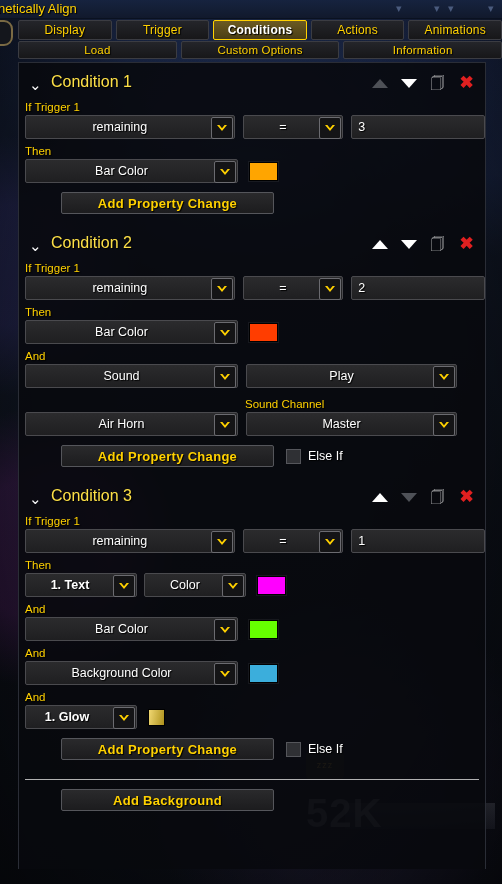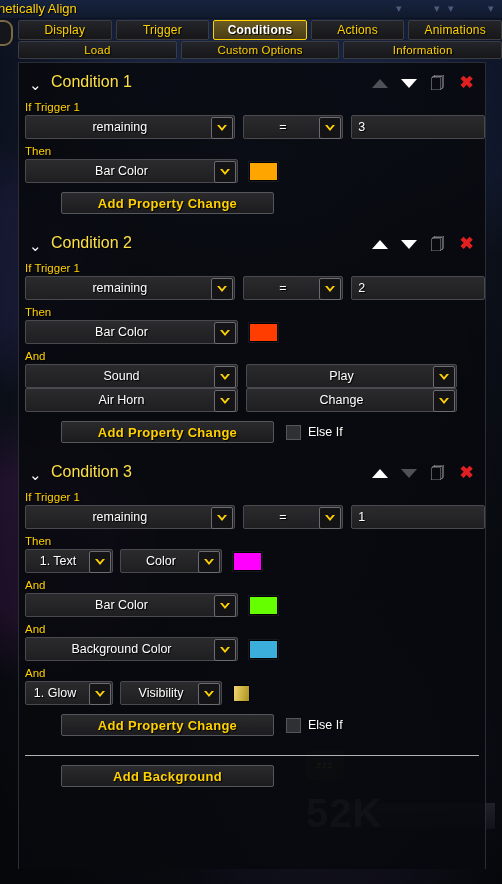--- a/index.html
+++ b/index.html
@@ -124,21 +124,21 @@
   .chk-wrap{display:flex;align-items:center;gap:7px;margin-left:12px;cursor:pointer;}
   .chk{width:13px;height:13px;background:#2f3034;border:1px solid #55565b;}
   .chk-lbl{color:#ffffff;font-size:12.5px;text-shadow:1px 1px 1px #000;}
 
   .divider{height:1px;background:#cfcfcf;margin:9px 6px 0 6px;opacity:.85;}
 
   
   .w-main{width:213px;}
   .w-op{width:102px;}
   .w-val{width:136px;}
-  .w-half{width:88px;}
+  .w-half{width:112px;font-weight:bold;}
   .w-half2{width:102px;}
   .w-right{width:211px;}
   .w-btn{width:213px;margin-left:36px;}
 </style>
 </head>
 <body>
 
 <div id="world">
   <div class="vignette"></div>
   <div class="wm-zzz">zzz</div>
@@ -275,31 +275,32 @@
         </div>
         <div class="ddl w-right" style="margin-left: 8px;">
           <span>Play</span>
           <span class="arrow">
             <svg width="14" height="14" viewBox="0 0 14 14">
               <path d="M2 4 L7 10 L12 4 L9.6 4 L7 7.2 L4.4 4 Z" fill="#ffd100"></path>
             </svg>
           </span>
         </div>
       </div>
+      <div class="lbl" style="margin-top:10px;margin-left:226px;">Sound Channel</div>
       <div class="row">
         <div class="ddl w-main">
           <span>Air Horn</span>
           <span class="arrow">
             <svg width="14" height="14" viewBox="0 0 14 14">
               <path d="M2 4 L7 10 L12 4 L9.6 4 L7 7.2 L4.4 4 Z" fill="#ffd100"></path>
             </svg>
           </span>
         </div>
         <div class="ddl w-right" style="margin-left: 8px;">
-          <span>Change</span>
+          <span>Master</span>
           <span class="arrow">
             <svg width="14" height="14" viewBox="0 0 14 14">
               <path d="M2 4 L7 10 L12 4 L9.6 4 L7 7.2 L4.4 4 Z" fill="#ffd100"></path>
             </svg>
           </span>
         </div>
       </div>
       <div class="row" style="margin-top: 9px;">
         <div class="btn w-btn">Add Property Change</div>
         <div class="chk-wrap">
@@ -387,28 +388,20 @@
       <div class="lbl" style="margin-top:6px;">And</div>
       <div class="row">
         <div class="ddl w-half" style="justify-content: center; padding-right: 28px;">
           <span>1. Glow</span>
           <span class="arrow">
             <svg width="14" height="14" viewBox="0 0 14 14">
               <path d="M2 4 L7 10 L12 4 L9.6 4 L7 7.2 L4.4 4 Z" fill="#ffd100"></path>
             </svg>
           </span>
         </div>
-        <div class="ddl w-half2" style="margin-left: 7px;">
-          <span>Visibility</span>
-          <span class="arrow">
-            <svg width="14" height="14" viewBox="0 0 14 14">
-              <path d="M2 4 L7 10 L12 4 L9.6 4 L7 7.2 L4.4 4 Z" fill="#ffd100"></path>
-            </svg>
-          </span>
-        </div>
         <div class="swatch-sm" style="background-color: rgb(232, 194, 38); margin-left: 11px;"></div>
       </div>
       <div class="row" style="margin-top: 9px;">
         <div class="btn w-btn">Add Property Change</div>
         <div class="chk-wrap">
           <span class="chk"></span>
           <span class="chk-lbl">Else If</span>
         </div>
       </div>
       <div class="gap"></div>

